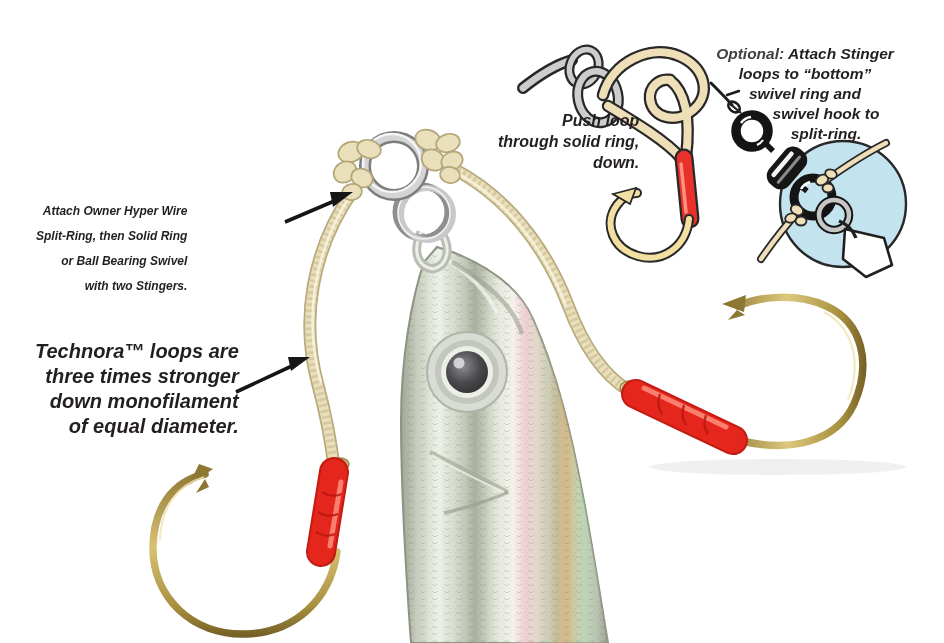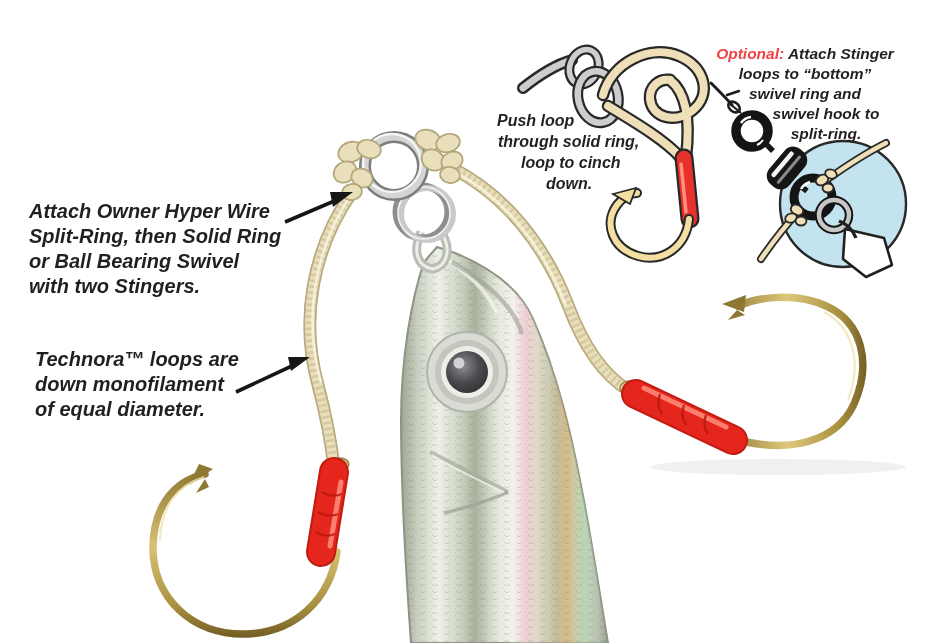--- a/index.html
+++ b/index.html
@@ -4,31 +4,32 @@
 <style>
   html,body{margin:0;padding:0;background:#ffffff;}
   .stage{
     position:relative;width:944px;height:643px;background:#ffffff;
     overflow:hidden;font-family:"Liberation Sans",sans-serif;
   }
   .artwork{position:absolute;left:0;top:0;width:944px;height:643px;}
   .note{
     position:absolute;font-weight:bold;font-style:italic;color:#231f20;
     white-space:nowrap;
+    text-align:right;
   }
-  #note-split-ring{left:29px;top:199px;font-size:20px;line-height:25px;}
-  #note-technora{left:35px;top:347px;font-size:20px;line-height:25px;font-style:italic;}
+  #note-split-ring{left:36px;top:199px;font-size:12px;line-height:25px;}
+  #note-technora{left:35px;top:339px;font-size:20px;line-height:25px;font-style:italic;}
   #note-push-loop{left:497px;top:110px;font-size:16px;line-height:21px;}
   #note-push-loop .l2{margin-left:1px;}
   #note-push-loop .l3{margin-left:15px;}
   #note-push-loop .l4{margin-left:24px;}
   #note-push-loop .l5{margin-left:49px;}
   #note-optional{left:710px;top:44px;width:190px;font-size:15.5px;line-height:20px;text-align:center;}
   #note-optional .shift{margin-left:42px;}
-  .red-prefix{color:#ef4444;}
+  .red-prefix{color:#404040;}
 </style>
 </head>
 <body>
 
 <div class="stage">
 
 <svg class="artwork" viewBox="0 0 944 643" aria-hidden="true">
   <defs>
     <linearGradient id="bodyGrad" x1="0" y1="0" x2="1" y2="0">
       <stop offset="0" stop-color="#9ea694"></stop>
@@ -250,28 +251,28 @@
 
 <div class="note" id="note-split-ring">
   <div>Attach Owner Hyper Wire</div>
   <div>Split-Ring, then Solid Ring</div>
   <div>or Ball Bearing Swivel</div>
   <div>with two Stingers.</div>
 </div>
 
 <div class="note" id="note-technora">
   <div>Technora™ loops are</div>
+  <div>three times stronger</div>
   <div>down monofilament</div>
   <div>of equal diameter.</div>
 </div>
 
 <div class="note" id="note-push-loop">
   <div class="l1">Push loop</div>
   <div class="l2">through solid ring,</div>
-  <div class="l4">loop to cinch</div>
   <div class="l5">down.</div>
 </div>
 
 <div class="note" id="note-optional">
   <div><span class="red-prefix">Optional:</span><span> Attach Stinger</span></div>
   <div>loops to “bottom”</div>
   <div>swivel ring and</div>
   <div class="shift">swivel hook to</div>
   <div class="shift">split-ring.</div>
 </div>

